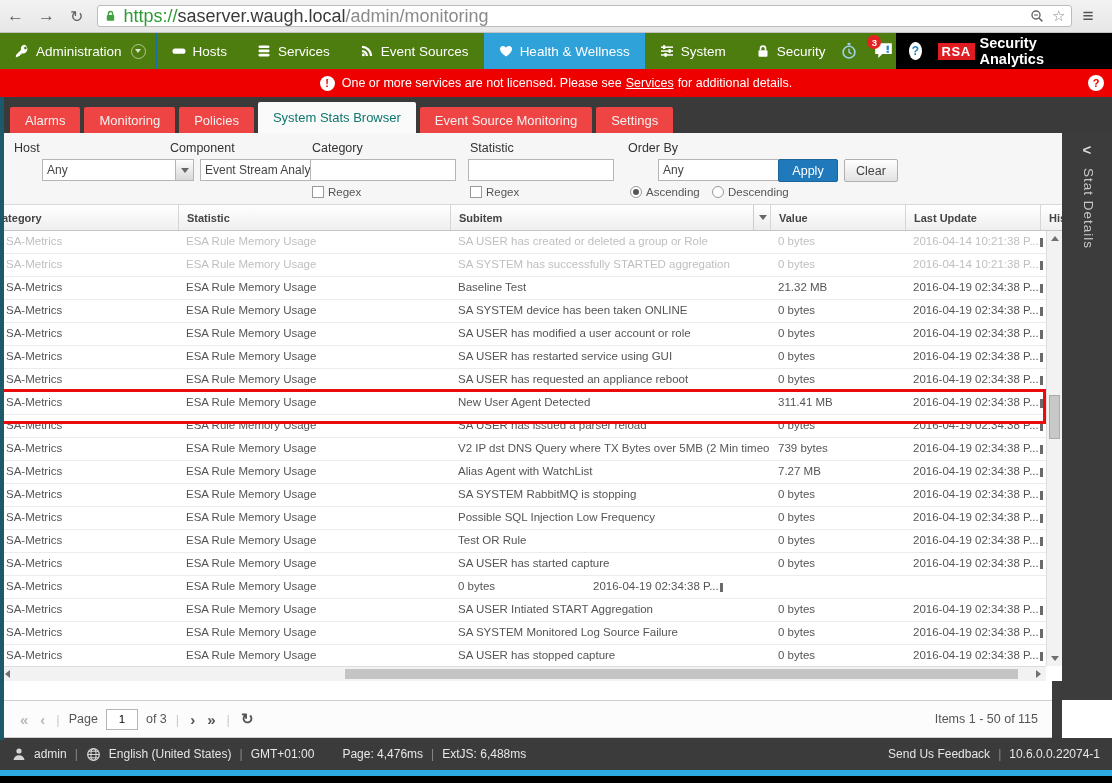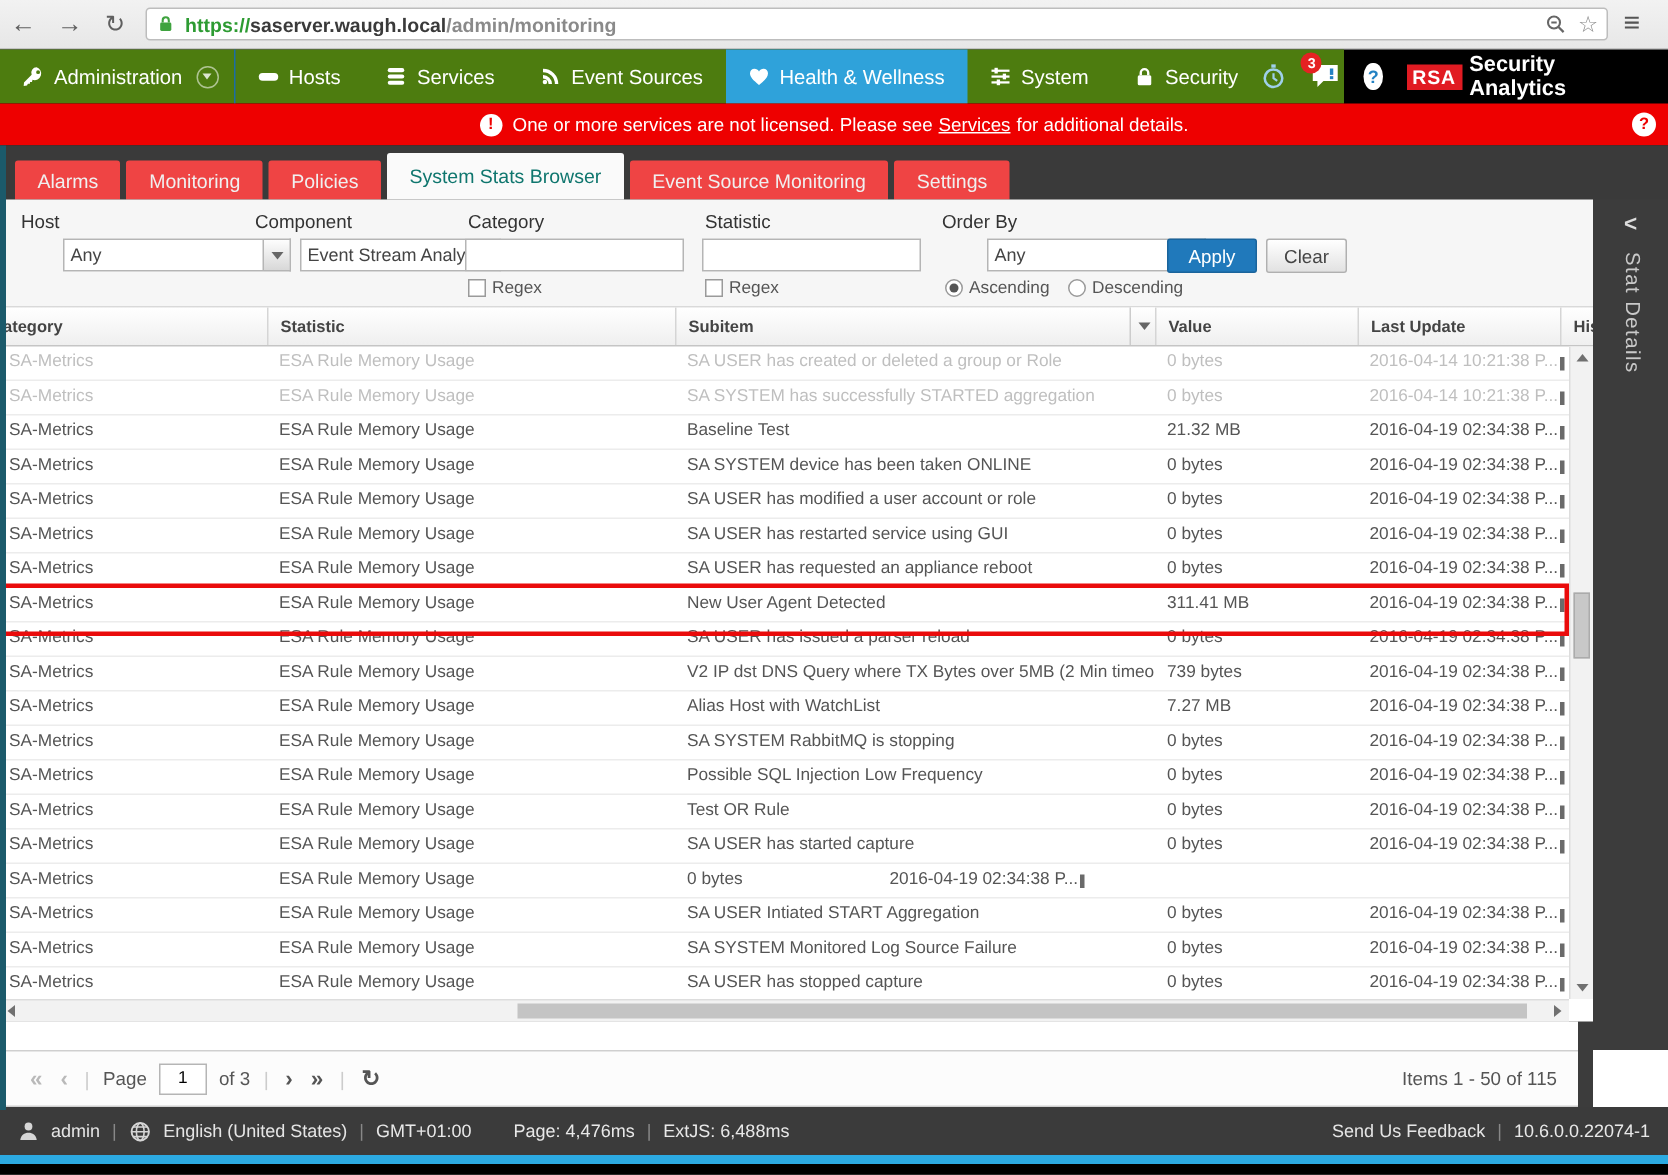--- a/index.html
+++ b/index.html
@@ -7,21 +7,21 @@
           font-family:"Liberation Sans",sans-serif;-webkit-font-smoothing:antialiased;}
   .abs{position:absolute;}
 
   
   .chrome{left:0;top:0;width:1112px;height:33px;background:linear-gradient(#f2f2f2,#e7e7e7);
           border-bottom:1px solid #c3c3c3;display:flex;align-items:center;box-sizing:border-box;}
   .nav-arrow{font-size:17px;font-weight:bold;color:#5f5f5f;padding:0 7px;cursor:pointer;}
   .chrome-refresh{font-size:16px;color:#5f5f5f;padding:0 8px;cursor:pointer;}
   .urlbar{flex:0 0 auto;width:975px;height:22px;background:#fff;border:1px solid #bdbdbd;border-radius:3px;
           margin-left:6px;display:flex;align-items:center;padding:0 6px;box-sizing:border-box;}
-  .url-text{font-size:13px;margin-left:5px;white-space:nowrap;overflow:hidden;flex:1;font-weight:bold;}
+  .url-text{font-size:18px;margin-left:5px;white-space:nowrap;overflow:hidden;flex:1;}
   .url-scheme{color:#2d9b32;}
   .url-host{color:#3a3a3a;}
   .url-path{color:#8a8a8a;}
   .urlbar-icons{display:flex;align-items:center;gap:8px;}
   .star-icon{font-size:15px;color:#8a8a8a;cursor:pointer;}
   .menu-icon{font-size:19px;color:#555;padding:0 10px;cursor:pointer;font-weight:bold;}
 
   
   .appnav{left:0;top:33px;width:896px;height:36px;background:#4d7c0f;display:flex;align-items:stretch;color:#fff;}
   .nav-item{display:flex;align-items:center;gap:7px;padding:0 15px;font-size:13.5px;cursor:pointer;white-space:nowrap;}
@@ -449,21 +449,21 @@
           <div class="gc subitem">V2 IP dst DNS Query where TX Bytes over 5MB (2 Min timeo...</div>
           <div class="gc value">739 bytes</div>
           <div class="gc last_update">2016-04-19 02:34:38 P...</div>
           <div class="gc hist">
             <span class="hist-mark"></span>
           </div>
         </div>
         <div class="grow">
           <div class="gc category">SA-Metrics</div>
           <div class="gc statistic">ESA Rule Memory Usage</div>
-          <div class="gc subitem">Alias Host with WatchList</div>
+          <div class="gc subitem">Alias Agent with WatchList</div>
           <div class="gc value">7.27 MB</div>
           <div class="gc last_update">2016-04-19 02:34:38 P...</div>
           <div class="gc hist">
             <span class="hist-mark"></span>
           </div>
         </div>
         <div class="grow">
           <div class="gc category">SA-Metrics</div>
           <div class="gc statistic">ESA Rule Memory Usage</div>
           <div class="gc subitem">SA SYSTEM RabbitMQ is stopping</div>

